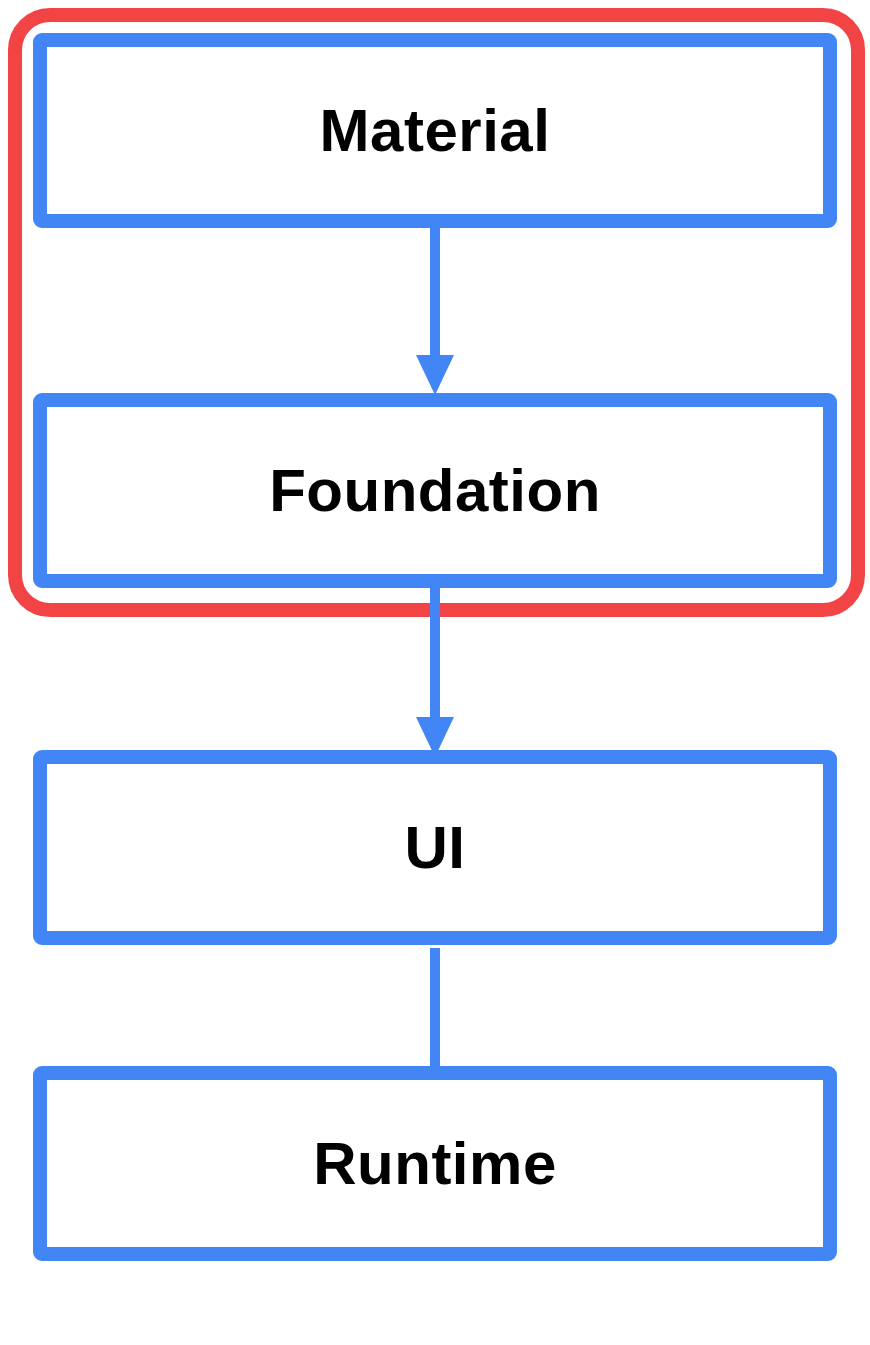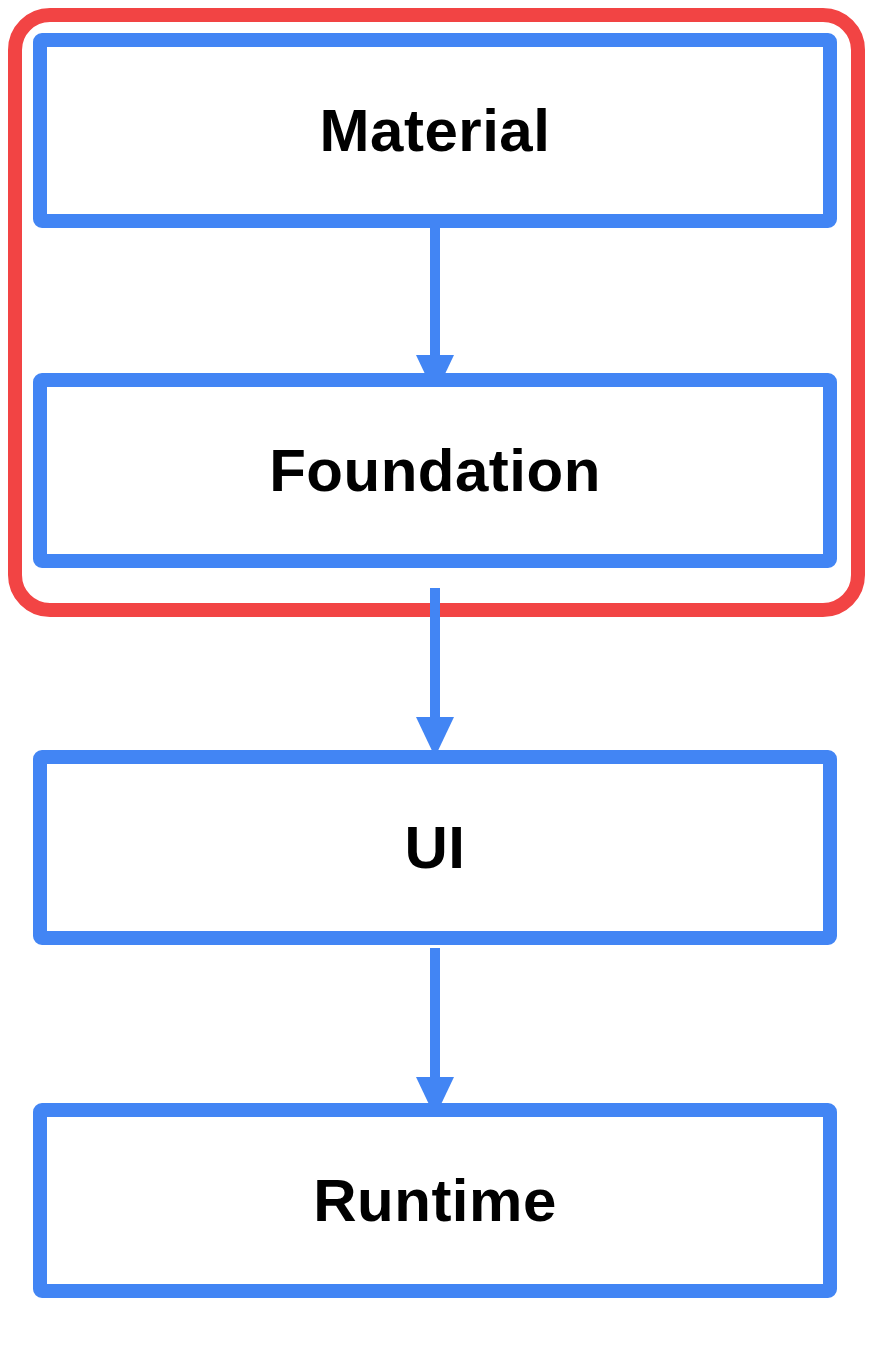--- a/index.html
+++ b/index.html
@@ -42,23 +42,23 @@
     justify-content: center;
   }
   .node .label {
     font-size: 60px;
     font-weight: 600;
     color: #000000;
     letter-spacing: 0.5px;
     white-space: nowrap;
   }
   .node-material   { top: 33px; }
-  .node-foundation { top: 373px; }
+  .node-foundation { top: 393px; }
   .node-ui         { top: 718px; margin-top: 32px; }
-  .node-runtime    { top: 1103px; }
+  .node-runtime    { top: 1066px; }
 
   
   .arrow {
     position: absolute;
     left: 416px;
     width: 38px;
     display: flex;
     flex-direction: column;
     align-items: center;
   }

